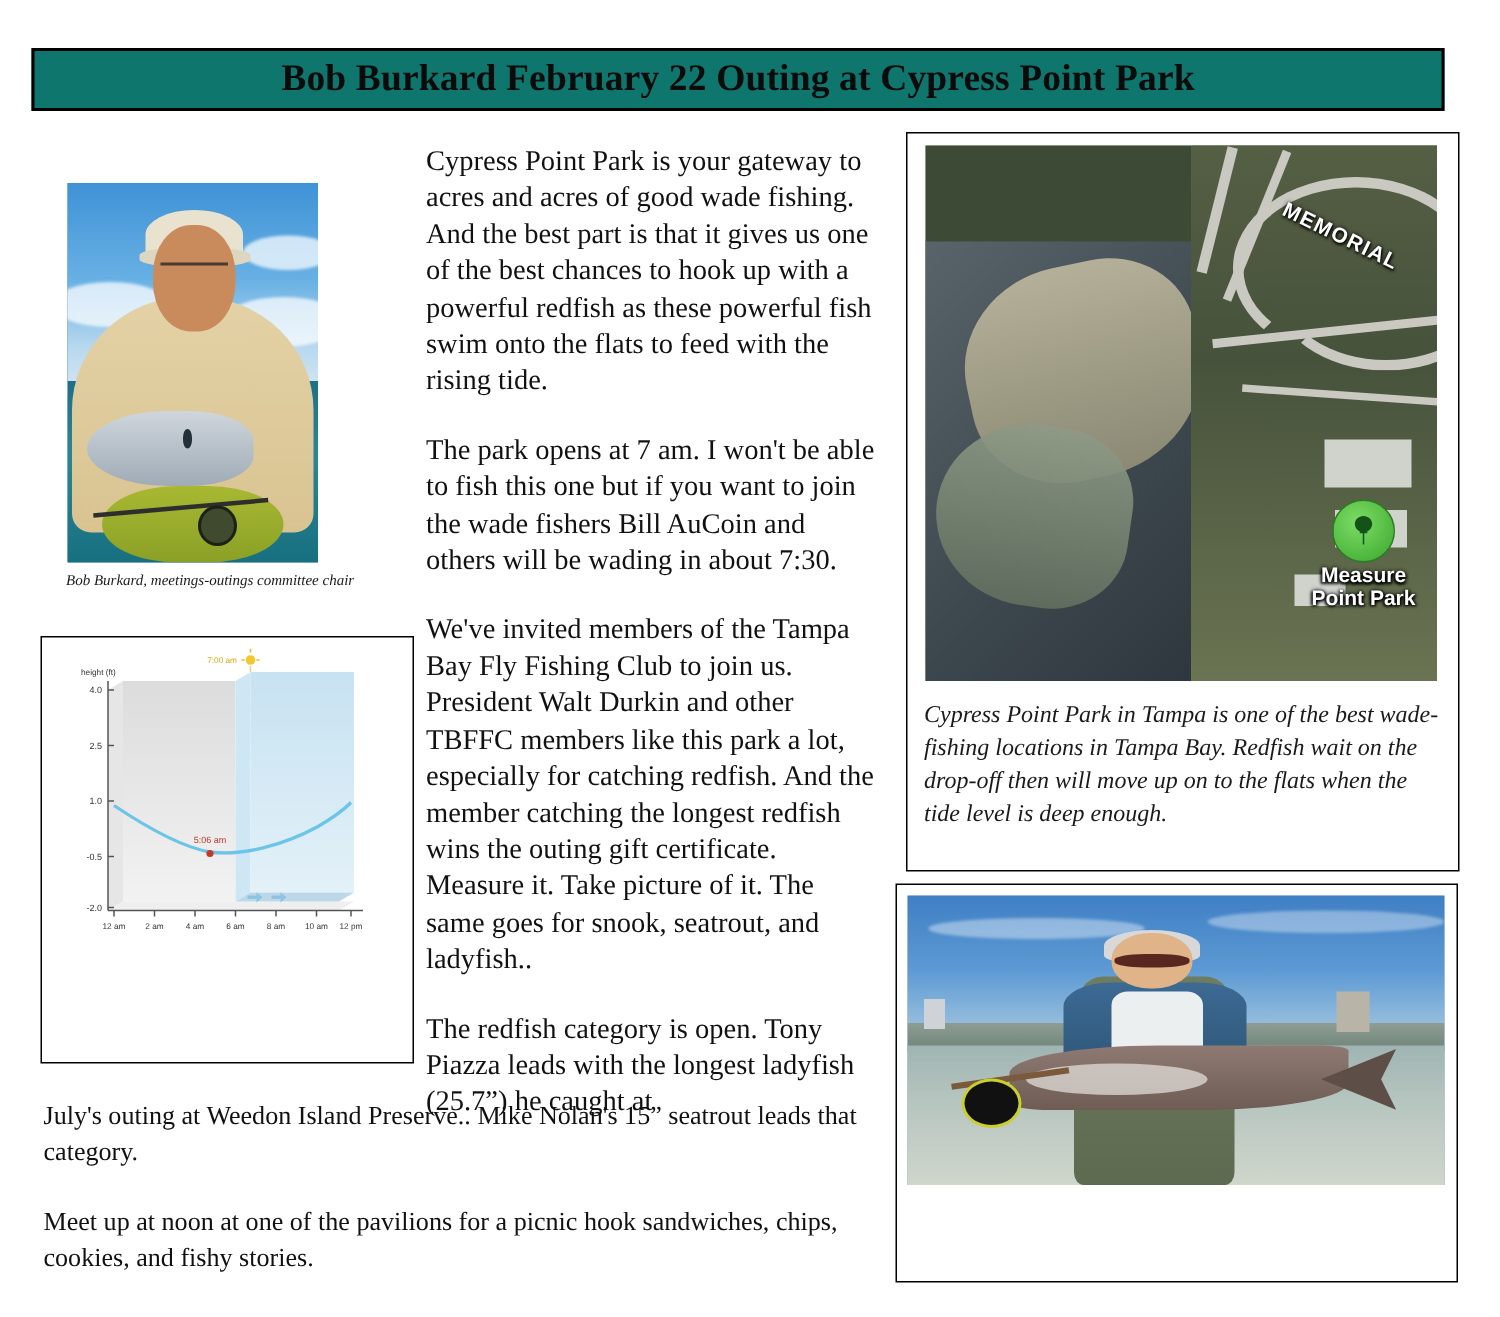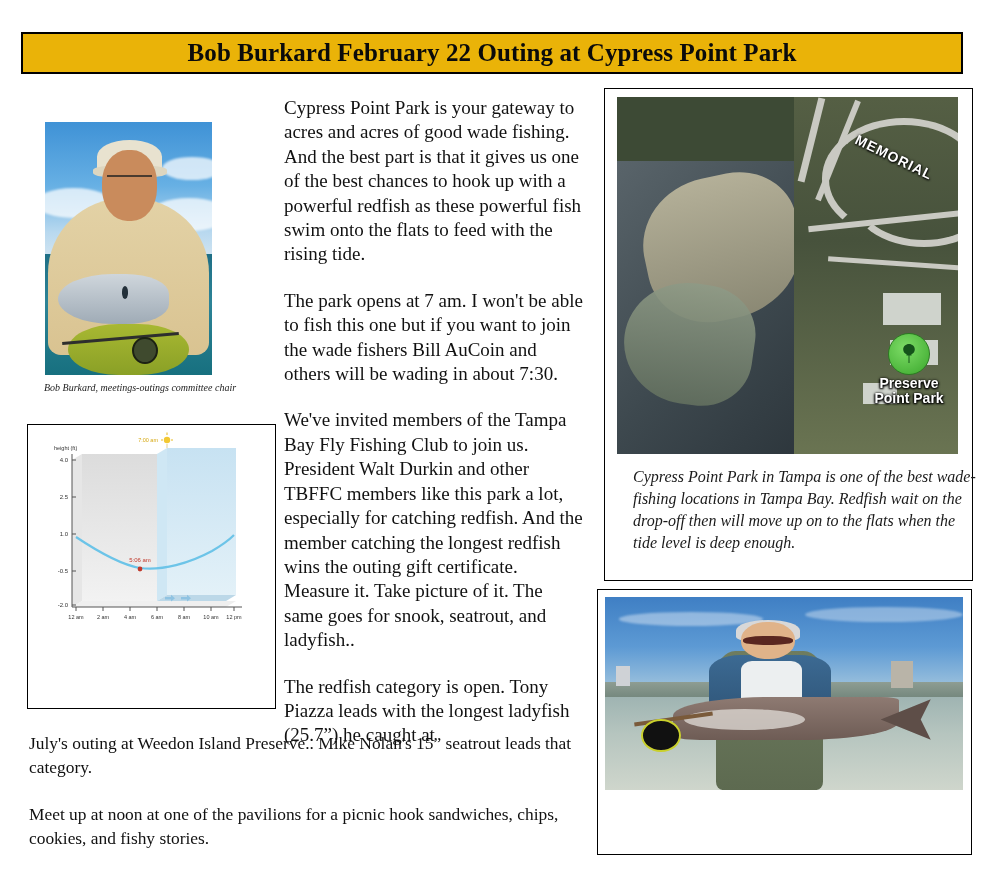--- a/index.html
+++ b/index.html
@@ -6,21 +6,21 @@
   body{
     width:1000px;height:878px;position:relative;overflow:hidden;
     font-family:"Liberation Serif","DejaVu Serif",serif;
     color:#111111;
   }
   .page{position:absolute;inset:0;}
 
   
   .title-box{
     position:absolute;left:21px;top:32px;width:938px;height:38px;
-    border:2px solid #000;background:#eab308;
+    border:2px solid #000;background:#0f766e;
     display:flex;align-items:center;justify-content:center;
   }
   .title-box .title-text{
     font-size:25px;font-weight:700;letter-spacing:.1px;white-space:nowrap;
     color:#0b0b0b;
   }
 
   
   .bob-photo{
     position:absolute;left:45px;top:122px;width:167px;height:253px;
@@ -53,21 +53,21 @@
   
   .map-box{
     position:absolute;left:604px;top:88px;width:369px;height:493px;
     border:1.6px solid #000;background:#fff;box-sizing:border-box;
   }
   .map-img{
     position:absolute;left:12px;top:8px;width:341px;height:357px;overflow:hidden;
     background:#4e5b44;
   }
   .map-caption{
-    position:absolute;left:28px;top:377px;width:344px;
+    position:absolute;left:11px;top:377px;width:344px;
     font-style:italic;font-size:16px;line-height:22px;color:#1a1a1a;
   }
 
   .red-box{
     position:absolute;left:597px;top:589px;width:375px;height:266px;
     border:1.6px solid #000;background:#fff;box-sizing:border-box;
   }
   .red-img{
     position:absolute;left:7px;top:7px;width:358px;height:193px;overflow:hidden;
     background:#6f8fb0;
@@ -311,21 +311,21 @@
         <div class="bldg" style="left:80%;top:68%;width:14%;height:7%;"></div>
         <div class="bldg" style="left:72%;top:80%;width:10%;height:6%;"></div>
         <div class="memorial">MEMORIAL</div>
         <div class="park-marker">
           <div class="park-pin">
             <svg viewBox="0 0 24 24">
                 <path d="M12 2c-3.2 0-5.8 2.4-5.8 5.4 0 2.2 1.4 4.1 3.4 4.9l-.2 1.2h2.1V21h1v-7.5h2.1l-.2-1.2c2-.8 3.4-2.7 3.4-4.9C17.8 4.4 15.2 2 12 2z" fill="#14521a"></path>
               </svg>
           </div>
           <div class="park-label">
-            <span>Preserve</span><br>
+            <span>Measure</span><br>
             <span>Point Park</span>
           </div>
         </div>
       </div>
     </div>
     <div class="map-caption">Cypress Point Park in Tampa is one of the best wade-fishing  locations in Tampa Bay. Redfish wait on the drop-off then will move up on to the flats when the tide level is deep enough.</div>
   </div>
 
   <div class="red-box">
     <div class="red-img">

